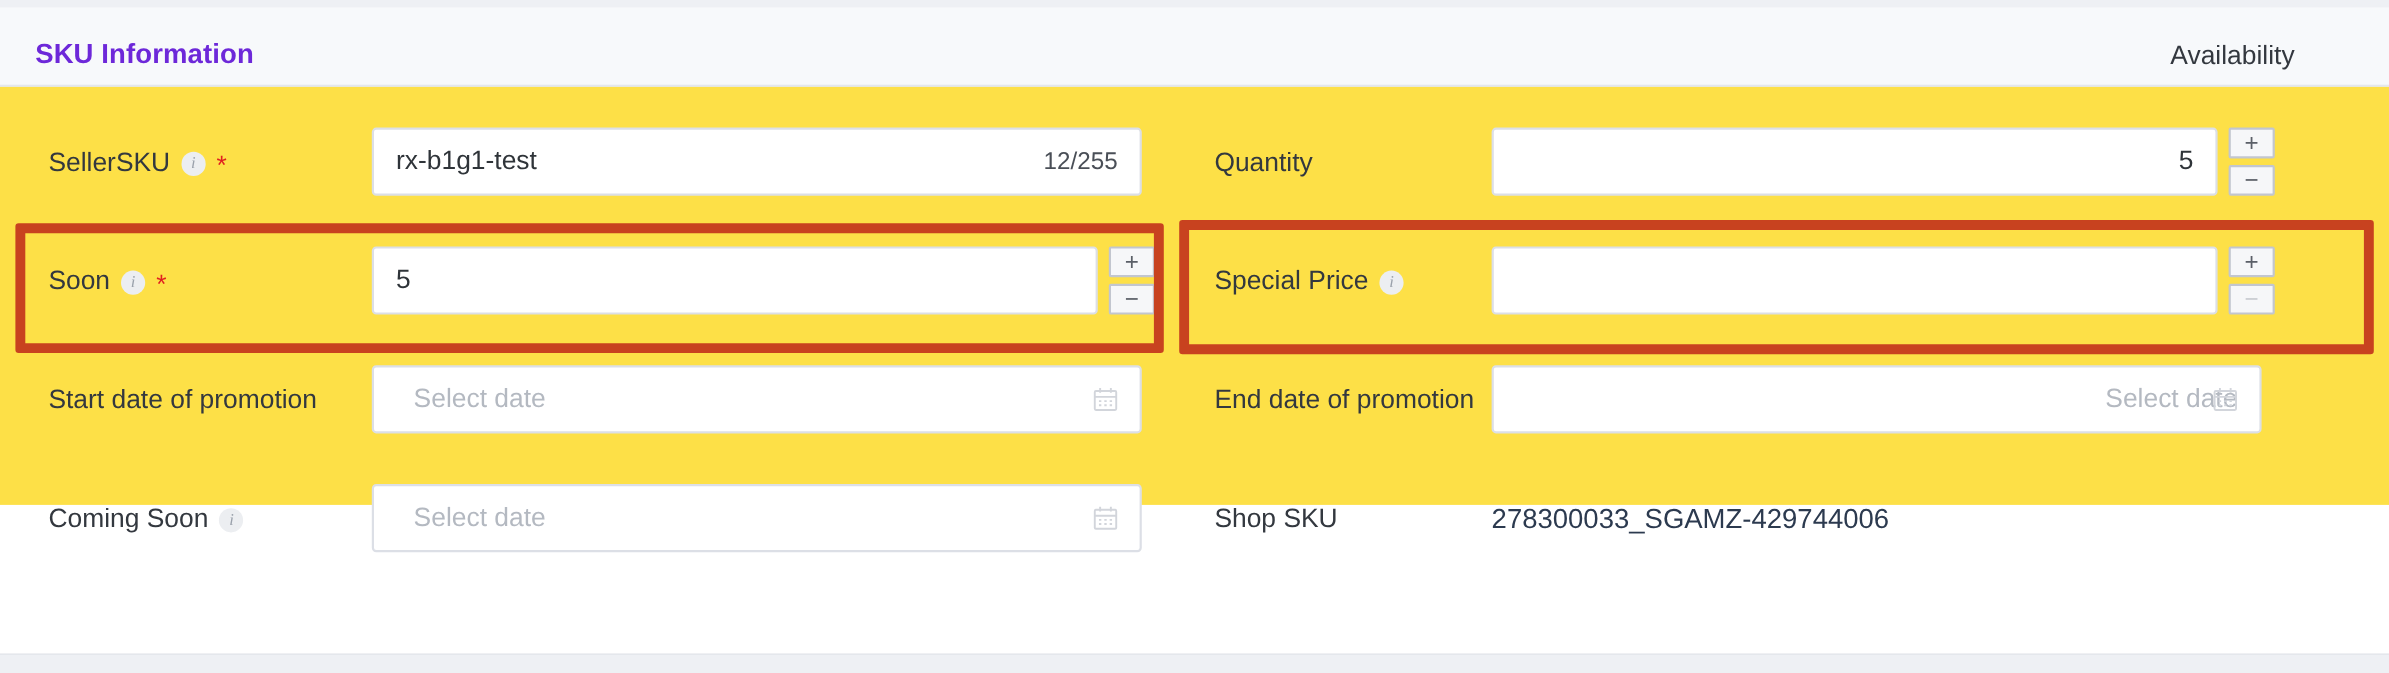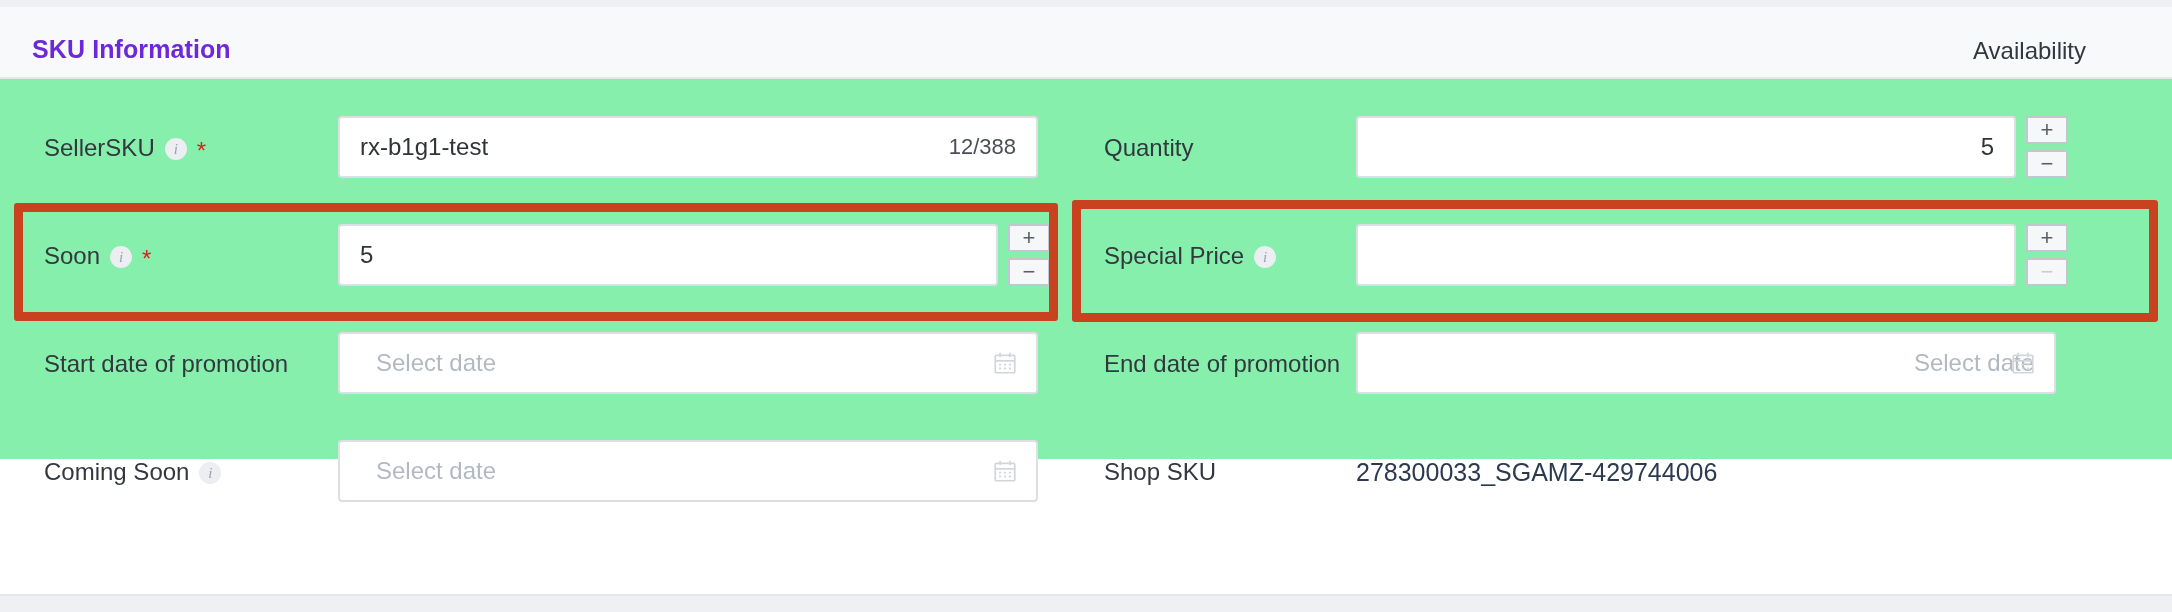--- a/index.html
+++ b/index.html
@@ -83,21 +83,21 @@
     height: 100%;
     background: #ffffff;
   }
 
   
   .form-body {
     position: absolute;
     left: 0; top: 79px;
     width: 2172px;
     height: 380px;
-    background: #86efac;
+    background: #fde047;
   }
 
   .row {
     position: absolute;
     left: 0;
     width: 2172px;
     height: 108px;
   }
   .row-sku     { top: 19px; }
   .row-price   { top: 127px; }
@@ -264,21 +264,21 @@
     <div class="row row-sku">
 
       <div class="col-left">
         <div class="field-label">
           <span>SellerSKU</span>
           <span class="info-icon">i</span>
           <span class="req-star">*</span>
         </div>
         <div class="input-box input-sku">
           <span class="input-value">rx-b1g1-test</span>
-          <span class="char-counter">12/388</span>
+          <span class="char-counter">12/255</span>
         </div>
       </div>
 
       <div class="col-right">
         <div class="field-label">
           <span>Quantity</span>
         </div>
         <div class="input-box input-number">
           <span class="input-value">5</span>
         </div>

